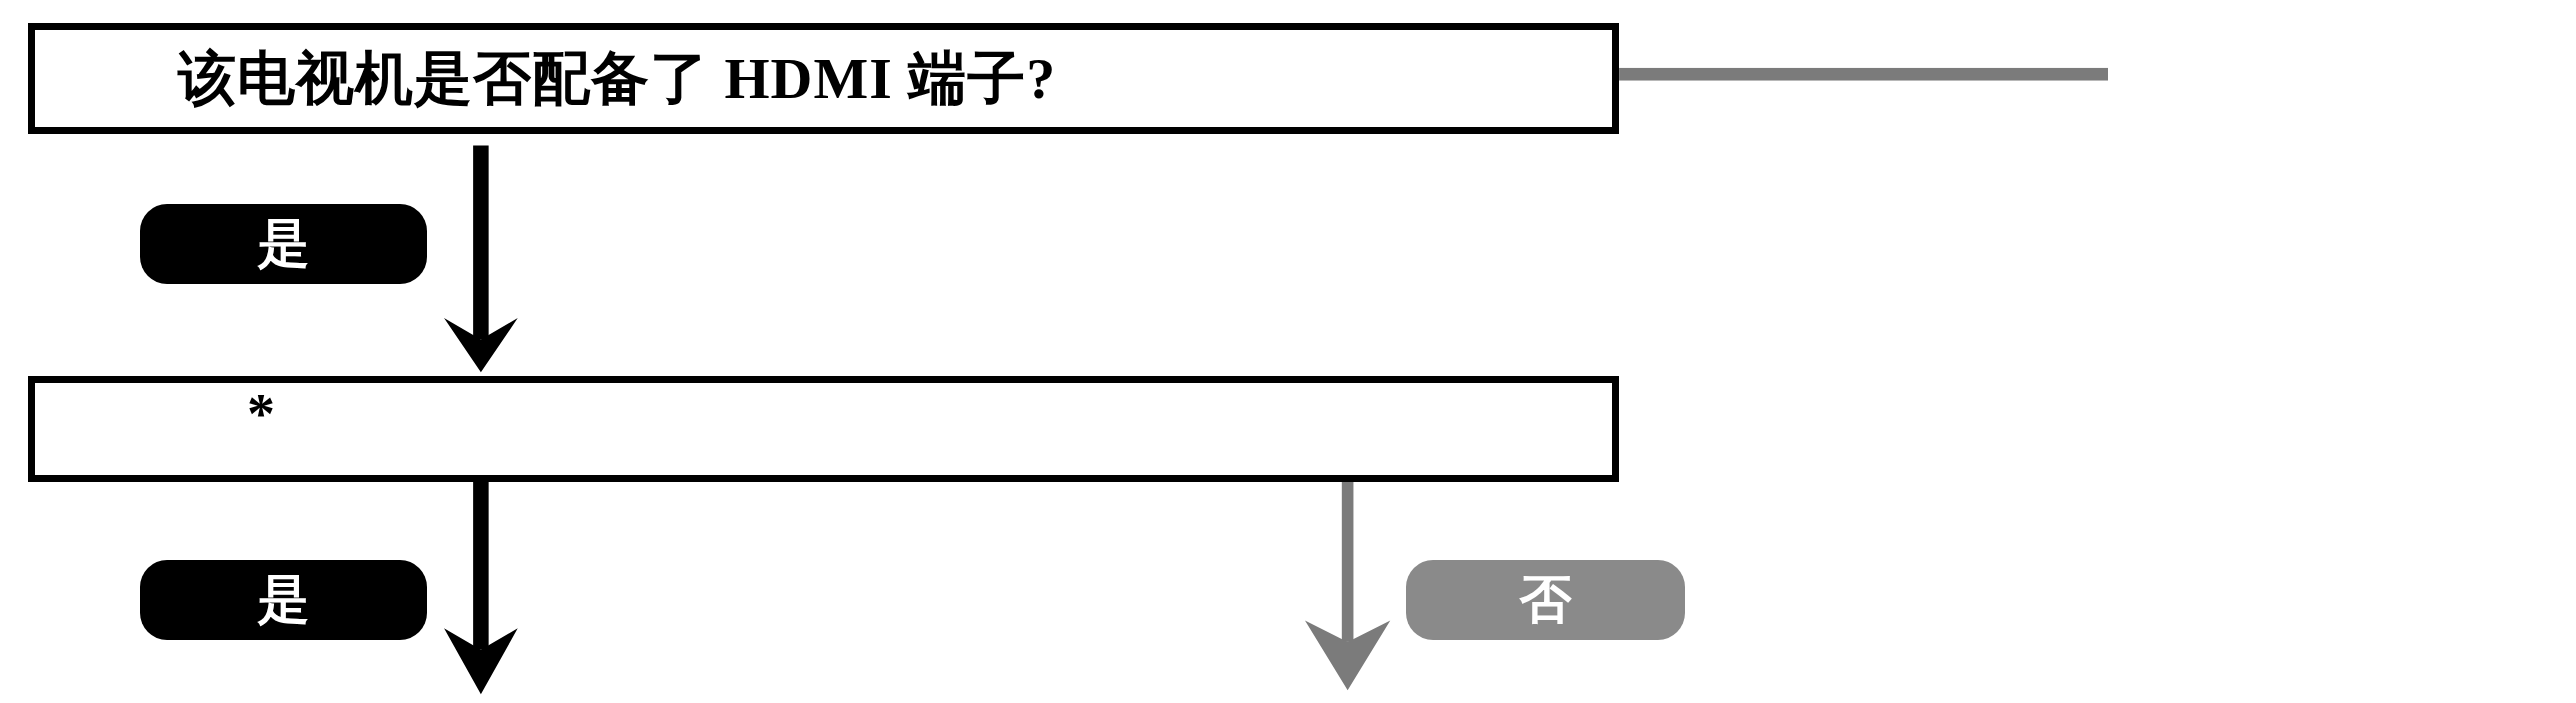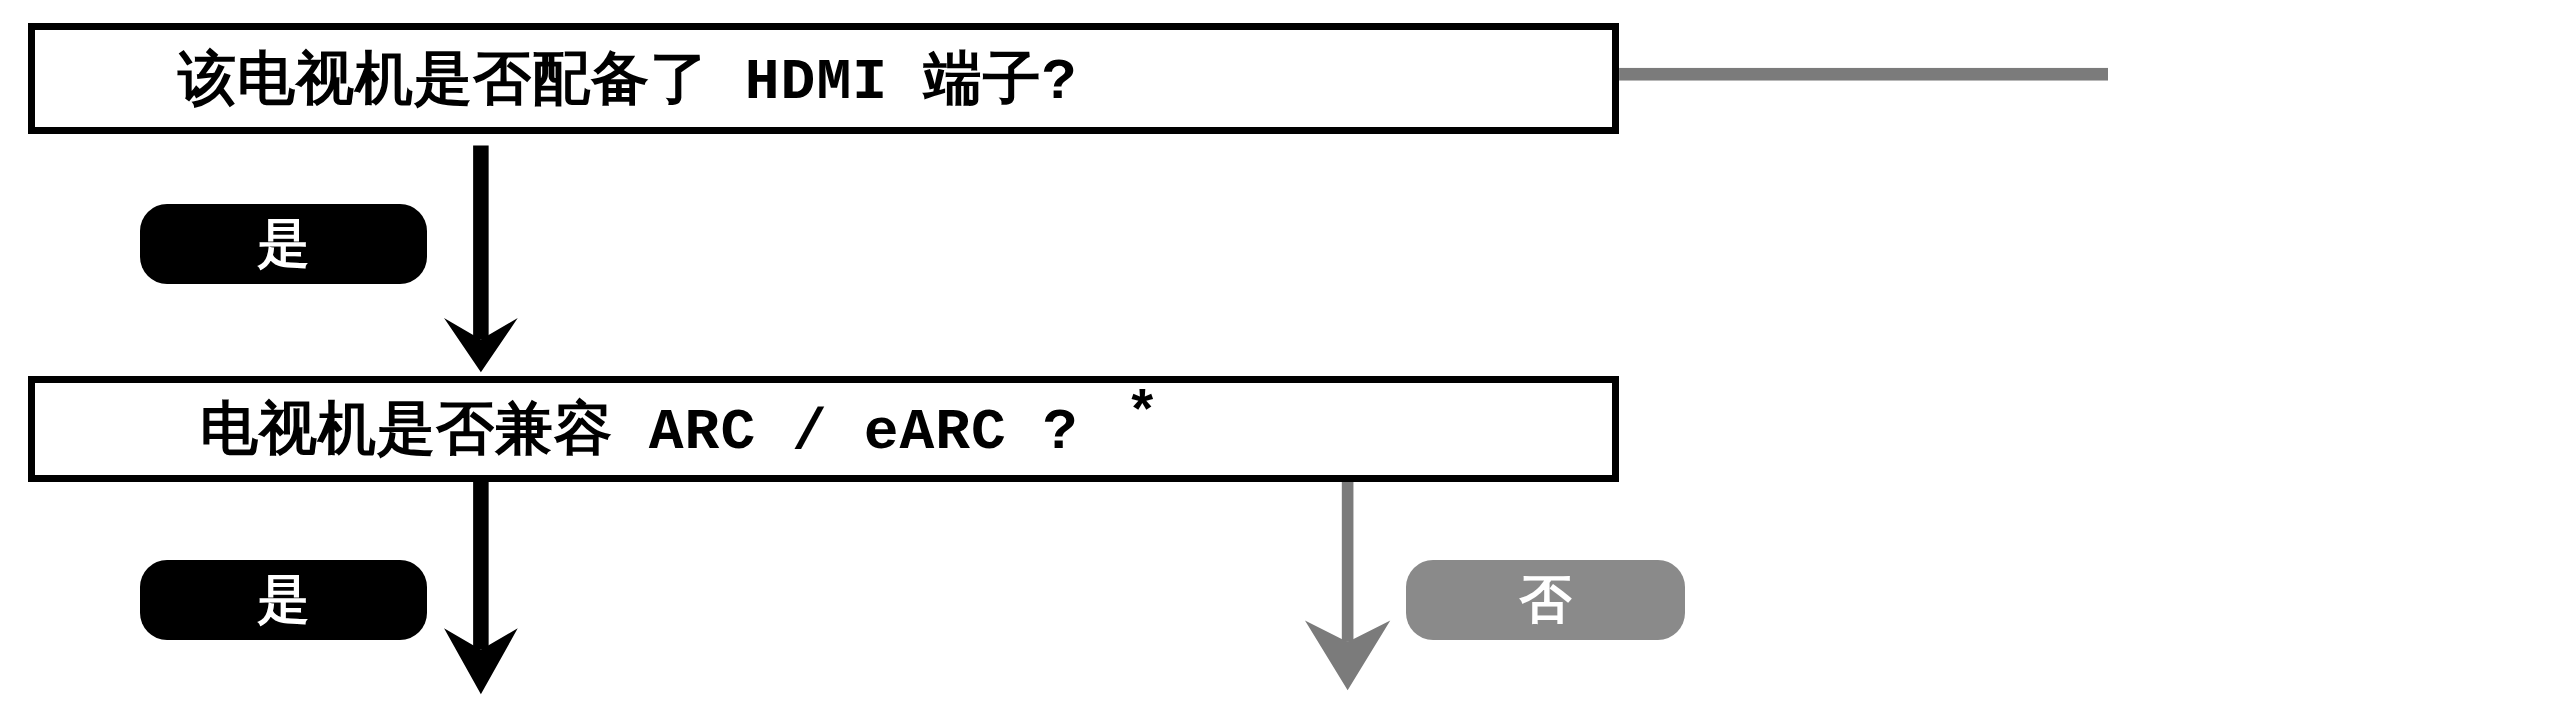--- a/index.html
+++ b/index.html
@@ -1,20 +1,20 @@
 <!DOCTYPE html>
 <html><head>
 <meta charset="utf-8">
 <style>
   html,body{margin:0;padding:0;background:#ffffff;}
   .stage{
     position:relative;
     width:2108px;height:704px;
     background:#ffffff;
-    font-family:Liberation Mono, monospace;
+    font-family:Liberation Serif, serif;
     overflow:hidden;
   }
   .qbox{
     position:absolute;
     box-sizing:border-box;
     background:#ffffff;
     border:7.8px solid #000000;
     display:flex;
     align-items:center;
     font-size:58px;
@@ -86,21 +86,20 @@
       <rect x="1384" y="497" width="12" height="165" fill="#7b7b7b"></rect>
       <polygon points="1346,640 1390,662 1434,640 1390,712" fill="#7b7b7b"></polygon>
     </g>
   </svg>
 
   <div class="qbox qbox1">
     <span>该电视机是否配备了 HDMI 端子?</span>
   </div>
 
   <div class="qbox qbox2">
-    <span>电视机是否兼容 ARC / eARC ?</span>
       <span class="asterisk">*</span>
   </div>
 
   <div class="pill pill-yes pill-yes1">
     <span>是</span>
   </div>
   <div class="pill pill-yes pill-yes2">
     <span>是</span>
   </div>
   <div class="pill pill-no pill-no-mid">

